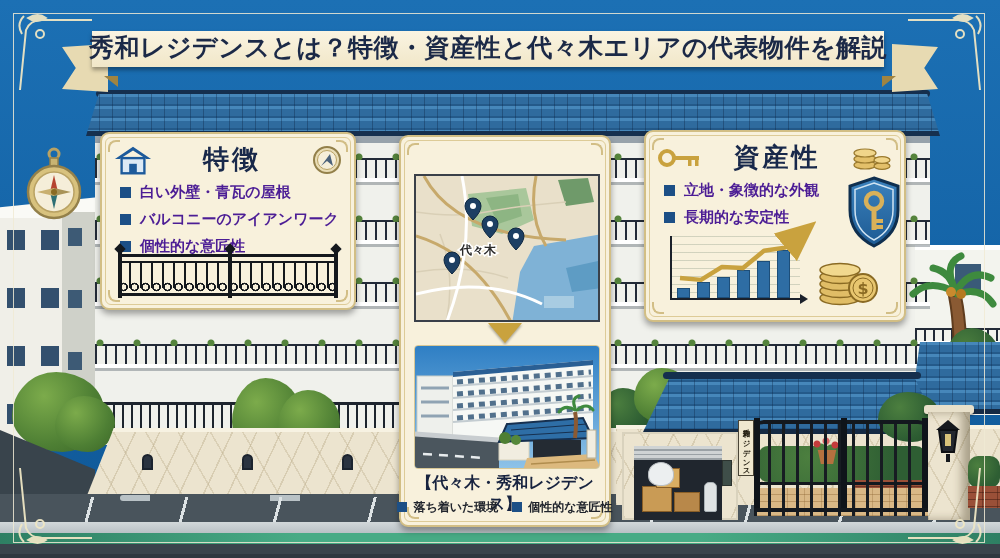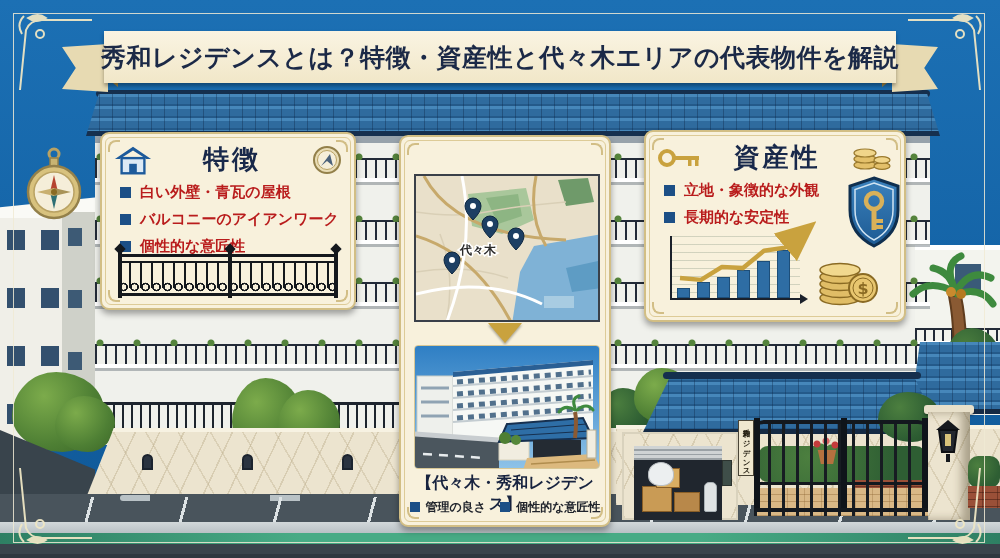--- a/index.html
+++ b/index.html
@@ -6,22 +6,22 @@
   *{box-sizing:border-box;font-family:"DejaVu Sans","Liberation Sans",sans-serif;}
   .stage{position:relative;width:1000px;height:558px;overflow:hidden;
     background:linear-gradient(180deg,#1c70b4 0%,#1565a8 45%,#0f5796 100%);}
   .abs{position:absolute;}
 
   
   .frame-line{left:13px;top:13px;width:972px;height:530px;border:1.5px solid rgba(240,234,212,.85);z-index:8;pointer-events:none;}
   .flourish{width:80px;height:80px;z-index:8;opacity:.95;}
 
   
-  .ribbon-band{left:104px;top:31px;width:792px;height:52px;background:linear-gradient(180deg,#faf4e2,#f1e7c8);
-    box-shadow:0 3px 4px rgba(0,0,0,.35);z-index:10;display:flex;align-items:center;justify-content:center;}
+  .ribbon-band{left:92px;top:31px;width:792px;height:36px;background:linear-gradient(180deg,#faf4e2,#f1e7c8);
+    box-shadow:0 3px 4px rgba(0,0,0,.35);z-index:10;display:flex;justify-content:center;}
   .ribbon-title{font-size:25px;font-weight:800;color:#1b2947;letter-spacing:.5px;white-space:nowrap;}
   .ribbon-fold{top:44px;width:46px;height:48px;background:#e7dab2;z-index:9;}
   .fold-left{left:62px;clip-path:polygon(0 6%,100% 0,100% 100%,0 94%,30% 50%);}
   .fold-right{left:892px;clip-path:polygon(0 0,100% 6%,70% 50%,100% 94%,0 100%);}
   .fold-shadow{top:76px;width:14px;height:11px;background:#a08441;z-index:9;}
   .fs-left{left:104px;clip-path:polygon(0 0,100% 0,100% 100%);}
   .fs-right{left:882px;clip-path:polygon(0 0,100% 0,0 100%);}
 
   
   .facade{left:95px;top:138px;width:835px;height:307px;background:#f0f1ec;z-index:2;}
@@ -114,21 +114,21 @@
     radial-gradient(circle at 9px 12px,#4c7f3f 4px,transparent 5px),
     radial-gradient(circle at 19px 13px,#4c7f3f 4px,transparent 5px);}
 
   
   .panel{background:#f8f1dc;border:2px solid #d2be84;border-radius:9px;box-shadow:0 4px 6px rgba(0,0,0,.35);z-index:9;}
   .panel::before{content:"";position:absolute;inset:3px;border:1px solid #ddcb97;border-radius:6px;pointer-events:none;}
   .corner-curl{position:absolute;width:12px;height:12px;border-left:2px solid #c9b271;border-top:2px solid #c9b271;border-radius:8px 0 0 0;opacity:.8;}
   .panel-head{display:flex;align-items:center;justify-content:space-between;padding:0 12px;}
   .panel-title{font-size:26px;font-weight:800;color:#18284a;letter-spacing:3px;}
   .bullets{list-style:none;margin:0;padding:0 10px 0 16px;}
-  .bullets li{position:relative;padding-left:22px;font-size:15px;font-weight:700;color:#b91c1c;margin-bottom:8px;white-space:nowrap;}
+  .bullets li{position:relative;padding-left:22px;font-size:15px;font-weight:700;color:#4c1d95;margin-bottom:8px;white-space:nowrap;}
   .bullets li::before{content:"";position:absolute;left:2px;top:4px;width:11px;height:11px;background:#1c4f86;}
 
   
   .iron-railing{position:absolute;left:16px;right:16px;top:114px;height:54px;}
   .ir{position:absolute;background:#14181d;}
   .ir-balusters{position:absolute;left:0;top:14px;width:100%;height:26px;
     background:repeating-linear-gradient(90deg,#14181d 0 2px,transparent 2px 11px);}
   .ir-scrolls{position:absolute;left:0;top:33px;width:100%;height:12px;
     background:radial-gradient(circle at 5.5px 6px,transparent 2.5px,#14181d 2.8px 4.2px,transparent 4.6px);background-size:11px 12px;}
   .ir-post{position:absolute;top:0;width:4px;height:50px;background:#14181d;}
@@ -430,21 +430,21 @@
         <g stroke="#3e8a3e" stroke-width="3" fill="none" stroke-linecap="round">
           <path d="M160 64 q-10 -6 -16 2"></path>
             <path d="M160 62 q-4 -10 4 -12"></path>
             <path d="M162 64 q10 -8 16 0"></path>
         </g>
       </svg>
     </div>
 
     <div class="prop-caption">【代々木・秀和レジデンス】</div>
     <div class="prop-bullets">
-      <span>管理の良さ</span>
+      <span>落ち着いた環境</span>
       <span>個性的な意匠性</span>
     </div>
   </div>
 
   <div class="abs panel" style="left:644px;top:130px;width:262px;height:192px">
     <div class="corner-curl" style="left:6px;top:6px"></div>
     <div class="corner-curl" style="right:6px;top:6px;transform:scaleX(-1)"></div>
     <div class="corner-curl" style="left:6px;bottom:6px;transform:scaleY(-1)"></div>
     <div class="corner-curl" style="right:6px;bottom:6px;transform:scale(-1,-1)"></div>
     <div class="panel-head" style="margin-top:8px">

